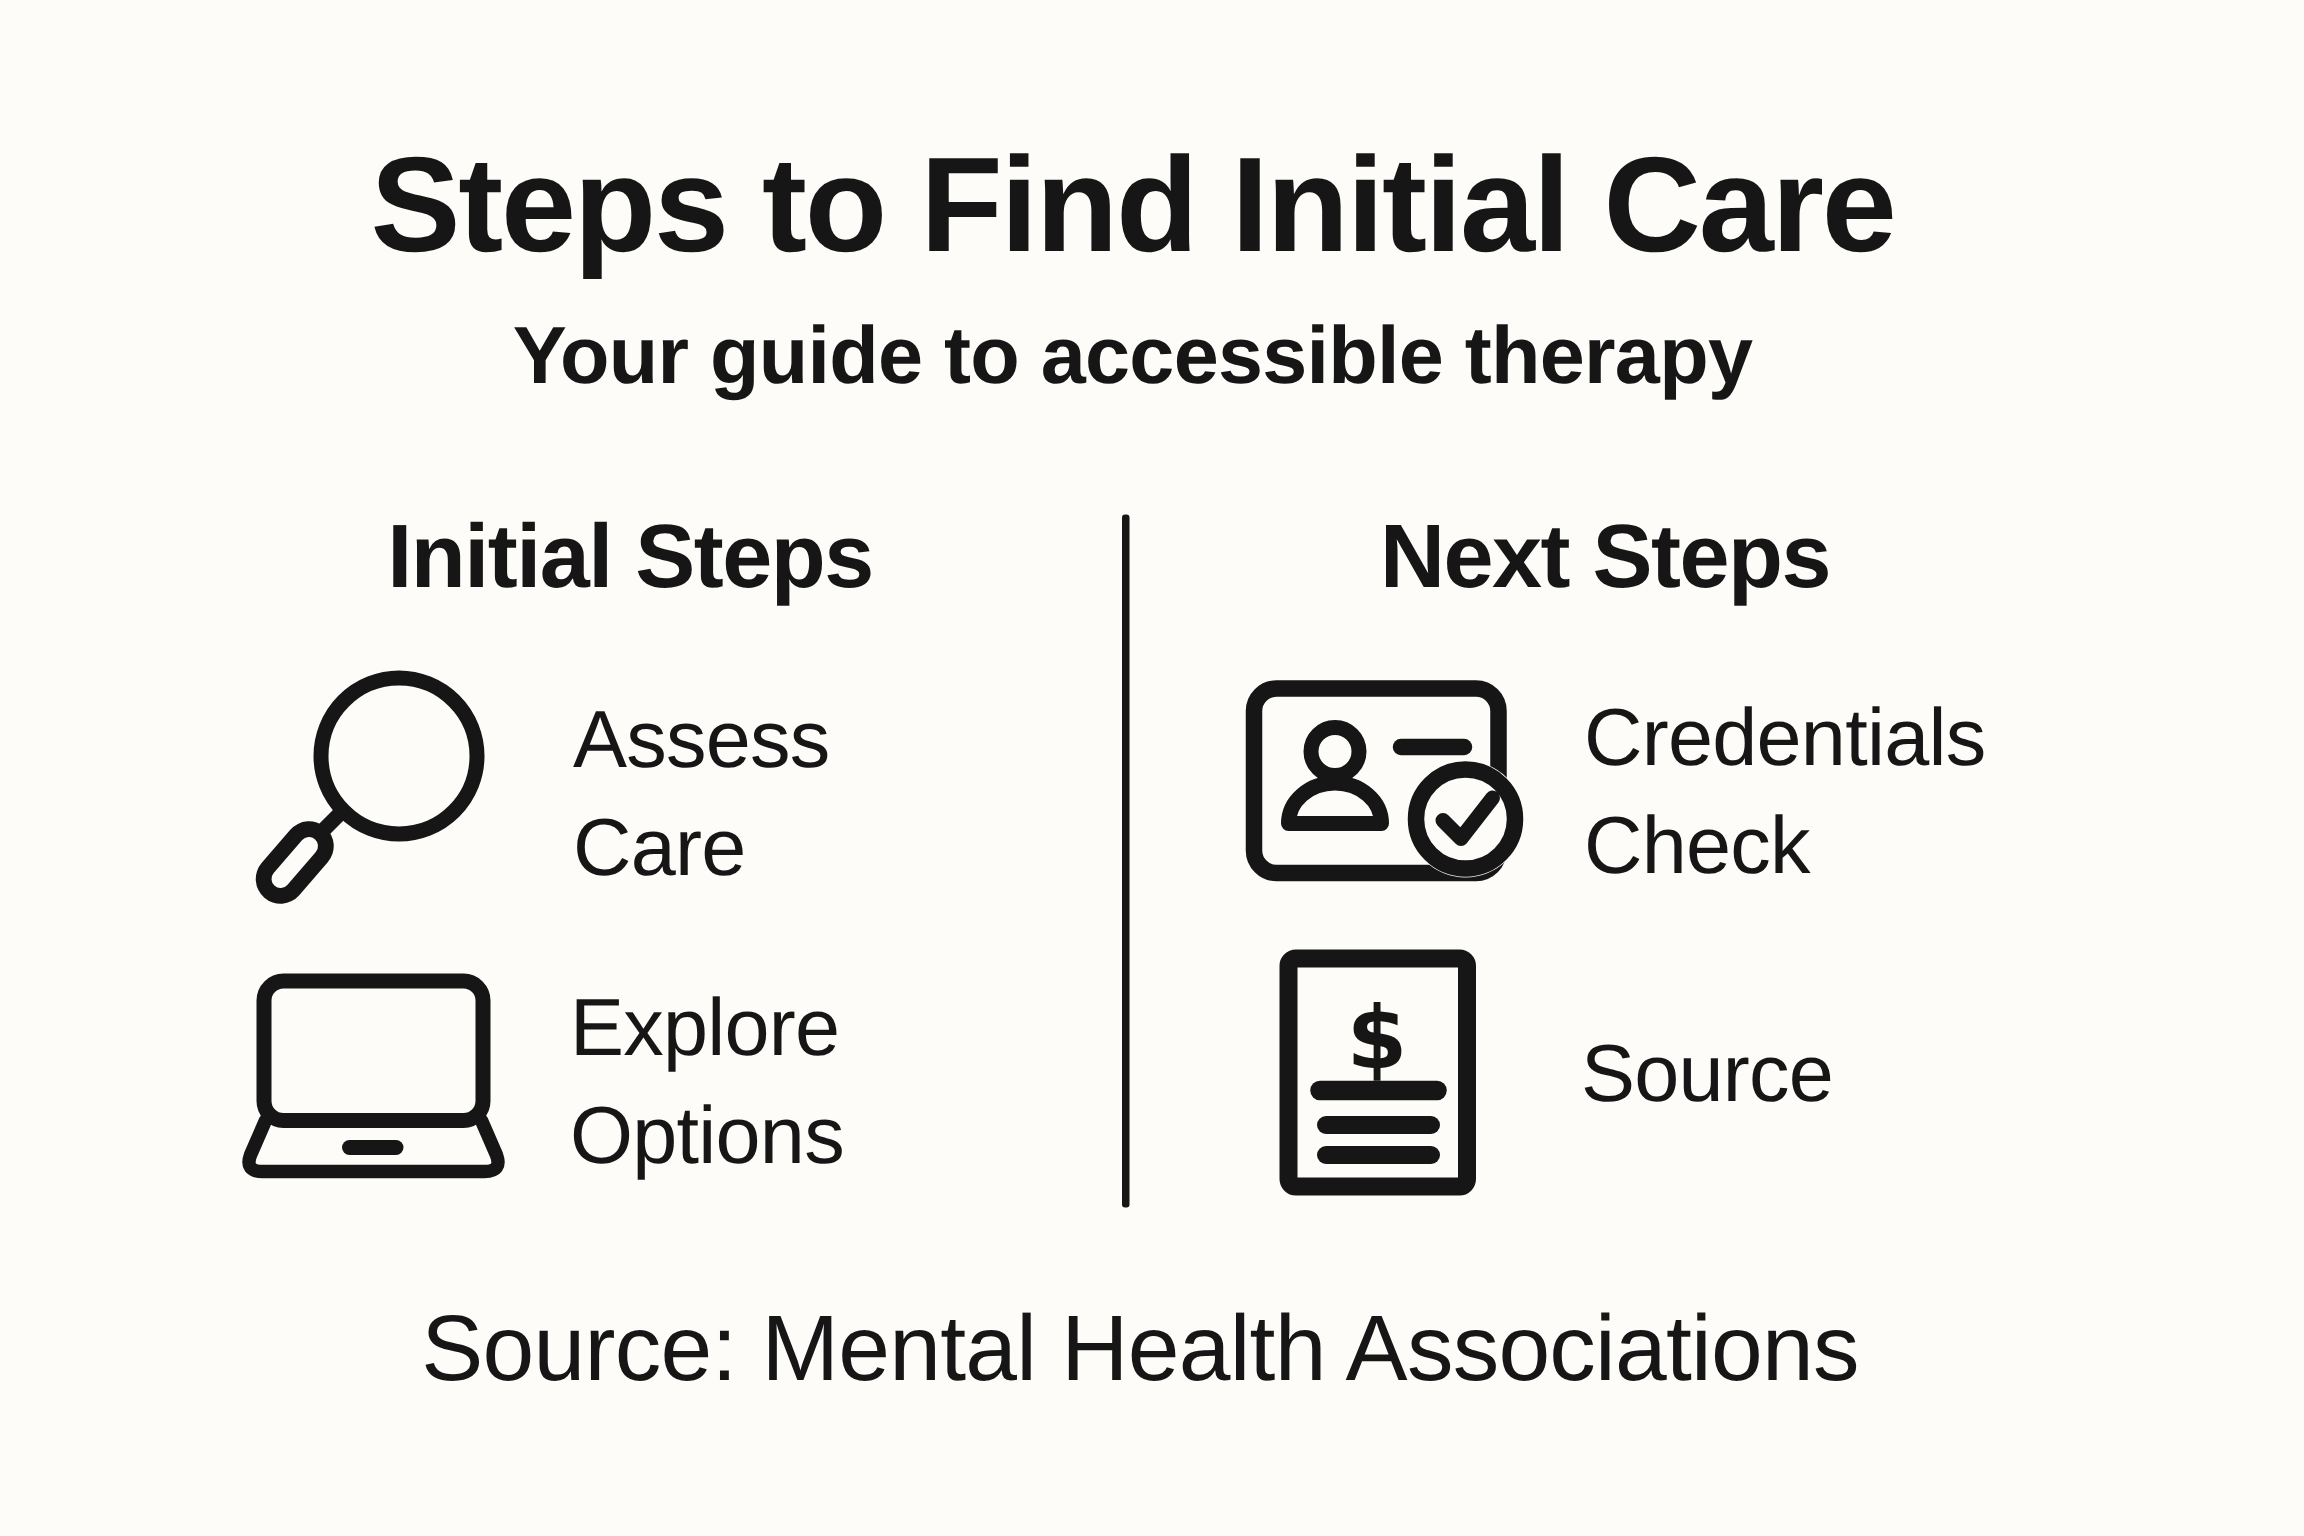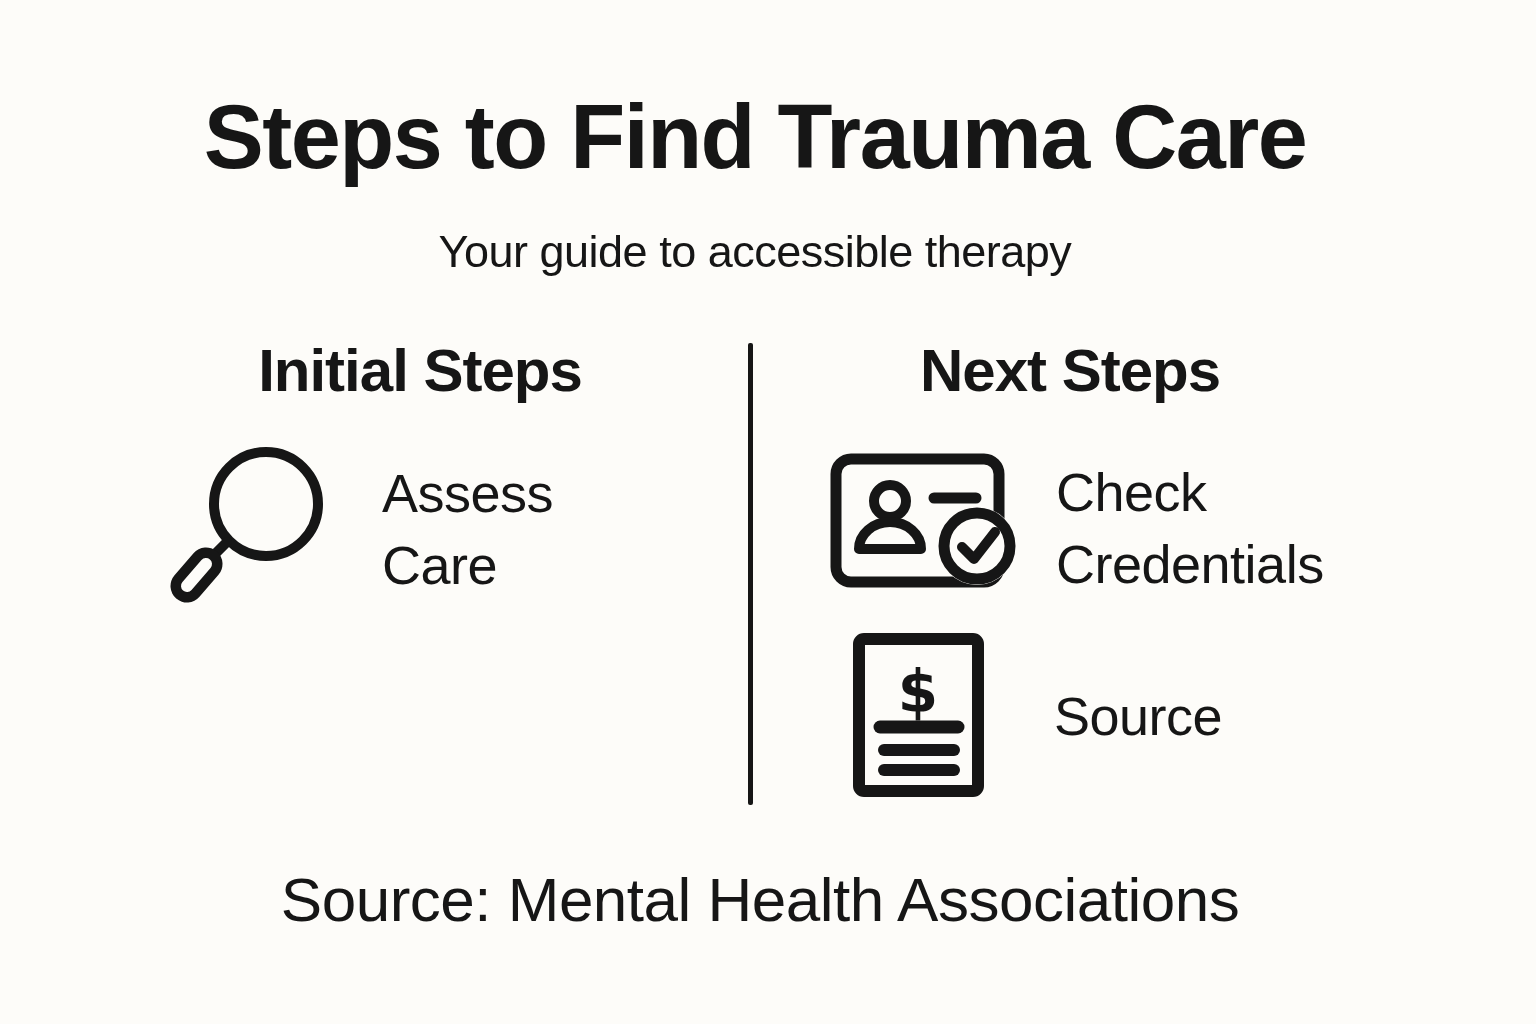--- a/index.html
+++ b/index.html
@@ -22,24 +22,23 @@
     left: 0; top: 86px; width: 1510px;
     text-align: center;
     font-size: 90px;
     font-weight: 700;
     letter-spacing: -1.5px;
   }
   .subtitle {
     position: absolute;
     left: 0; top: 206px; width: 1510px;
     text-align: center;
-    font-size: 45px;
-    font-weight: 400;
+    font-size: 54px;
+    font-weight: 700;
     letter-spacing: -0.5px;
-    margin-top: 20px;
   }
 
   .divider {
     position: absolute;
     left: 748px; top: 343px;
     width: 5px; height: 462px;
     background: var(--ink);
     border-radius: 2px;
   }
 
@@ -101,21 +100,21 @@
     font-size: 58px;
     font-weight: 600;
     fill: var(--ink);
   }
 </style>
 </head>
 <body>
 
 <div class="stage">
 
-  <h1 class="title">Steps to Find Trauma Care</h1>
+  <h1 class="title">Steps to Find Initial Care</h1>
   <div class="subtitle">Your guide to accessible therapy</div>
 
   <div class="divider"></div>
 
   <div class="col-heading right">Next Steps</div>
   <div class="col-heading left">Initial Steps</div>
 
   <div class="step-row row-assess">
     <span class="icon-wrap">
       <svg width="170" height="162" viewBox="0 0 170 162" aria-hidden="true">
@@ -124,36 +123,49 @@
         <line class="stroke" x1="38" y1="118" x2="19" y2="140" stroke-width="33"></line>
         <line class="bgstroke" x1="38" y1="118" x2="19" y2="140" stroke-width="12"></line>
       </svg>
     </span>
     <div class="step-label">
       <div>Assess</div>
       <div>Care</div>
     </div>
   </div>
 
+  <div class="step-row row-explore">
+    <span class="icon-wrap">
+      <svg width="178" height="142" viewBox="0 0 178 142" aria-hidden="true">
+        <rect class="stroke" x="16" y="6" width="146" height="93" rx="13" stroke-width="10"></rect>
+        <path class="stroke" d="M17,99 L7,122 Q3,133 15,133 L163,133 Q175,133 171,122 L161,99" stroke-width="9"></path>
+        <rect class="fill" x="68" y="112" width="41" height="10" rx="5"></rect>
+      </svg>
+    </span>
+    <div class="step-label">
+      <div>Explore</div>
+      <div>Options</div>
+    </div>
+  </div>
 
   <div class="step-row row-credentials">
     <span class="icon-wrap">
       <svg width="190" height="152" viewBox="0 0 190 152" aria-hidden="true">
         <rect class="stroke" x="8" y="9" width="163" height="123" rx="15" stroke-width="11"></rect>
         <circle class="stroke" cx="62" cy="51" r="16" stroke-width="10"></circle>
         <path class="stroke" d="M31,99 A31,27 0 0 1 93,99 Z" stroke-width="10"></path>
         <line class="stroke" x1="106" y1="48" x2="148" y2="48" stroke-width="11"></line>
         <circle class="bgfill" cx="149" cy="96" r="39"></circle>
         <circle class="stroke" cx="149" cy="96" r="33" stroke-width="11"></circle>
         <path class="stroke" d="M134,97 L146,109 L167,82" stroke-width="10"></path>
       </svg>
     </span>
     <div class="step-label">
+      <div>Credentials</div>
       <div>Check</div>
-      <div>Credentials</div>
     </div>
   </div>
 
   <div class="step-row row-fees">
     <span class="icon-wrap">
       <svg width="134" height="172" viewBox="0 0 134 172" aria-hidden="true">
         <rect class="stroke" x="7" y="11" width="119" height="152" rx="5" stroke-width="12"></rect>
         <text class="dollar" x="66" y="84" text-anchor="middle">$</text>
         <line class="stroke" x1="28" y1="99" x2="106" y2="99" stroke-width="13"></line>
         <line class="stroke" x1="32" y1="122" x2="102" y2="122" stroke-width="12"></line>

